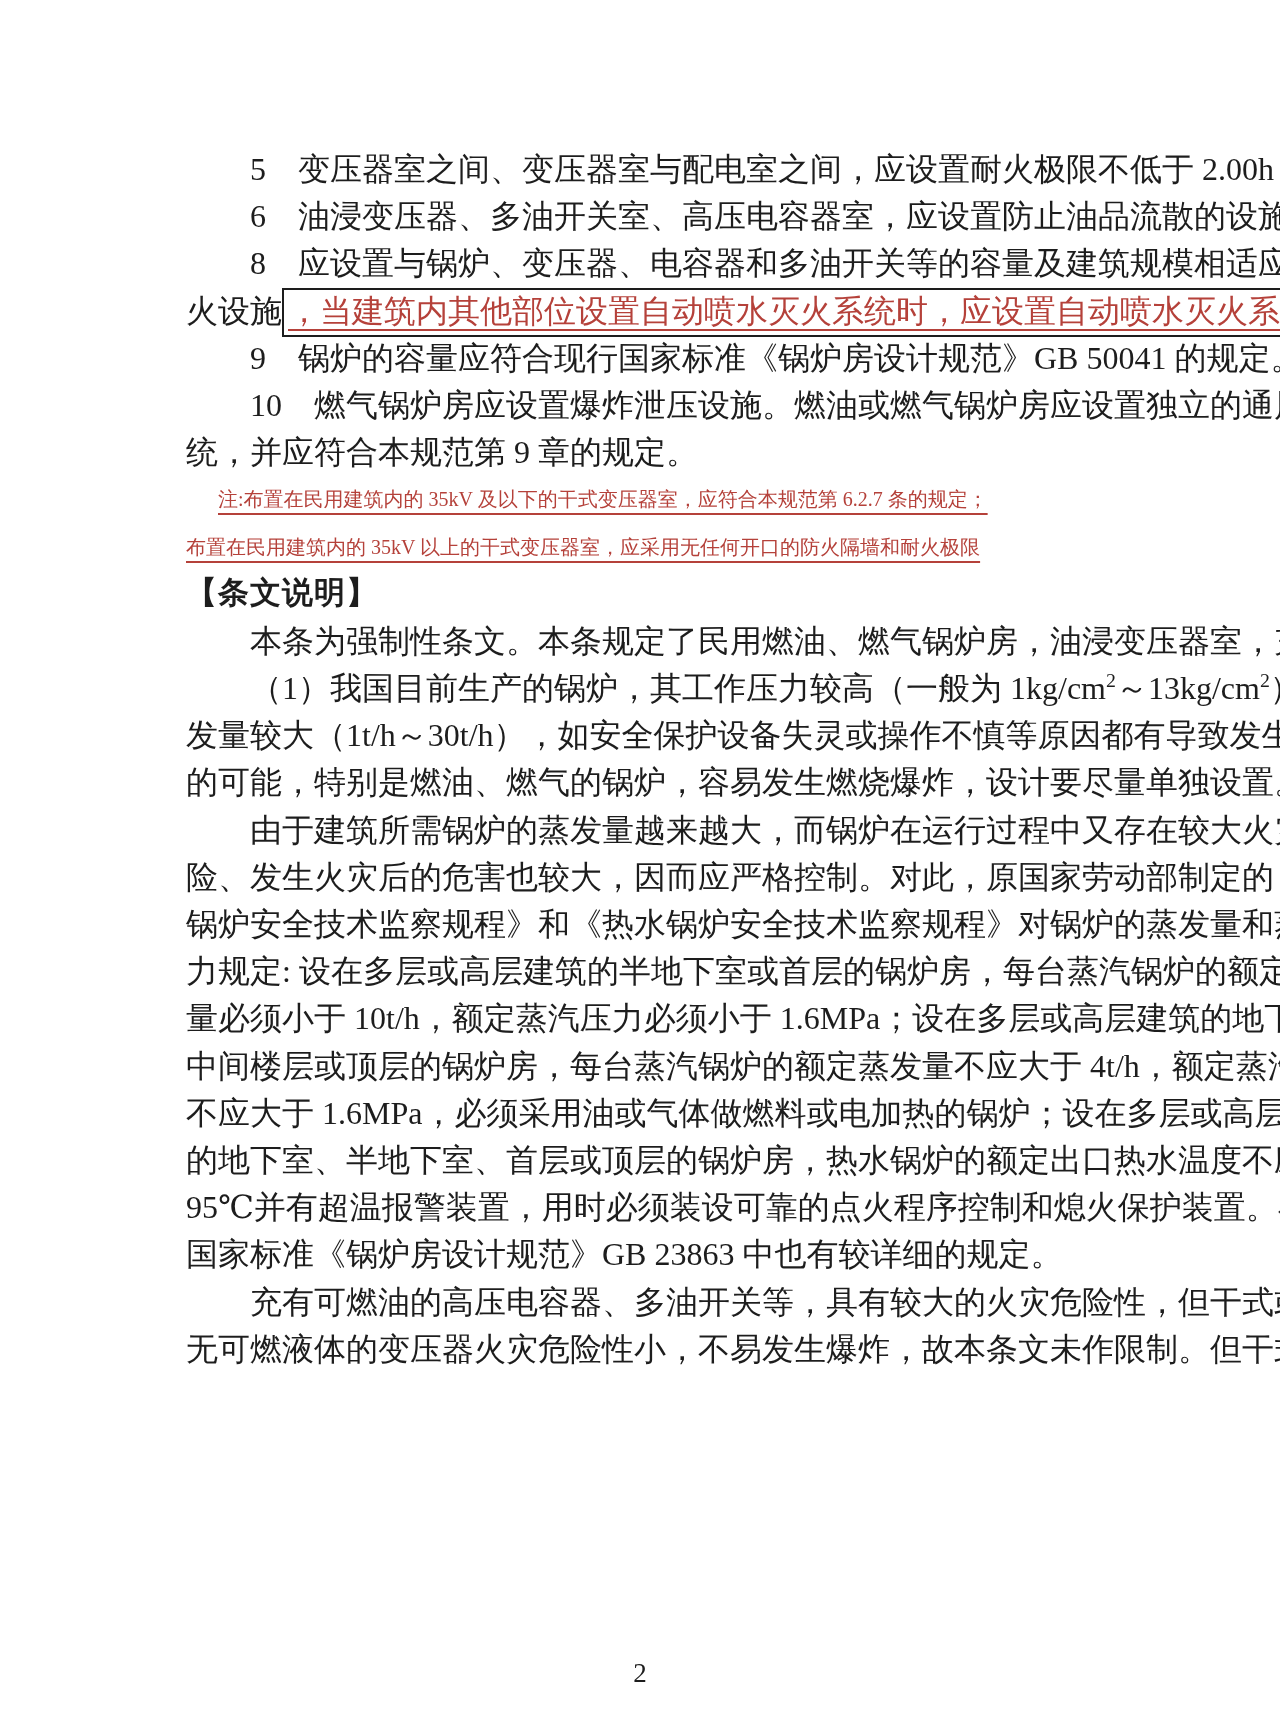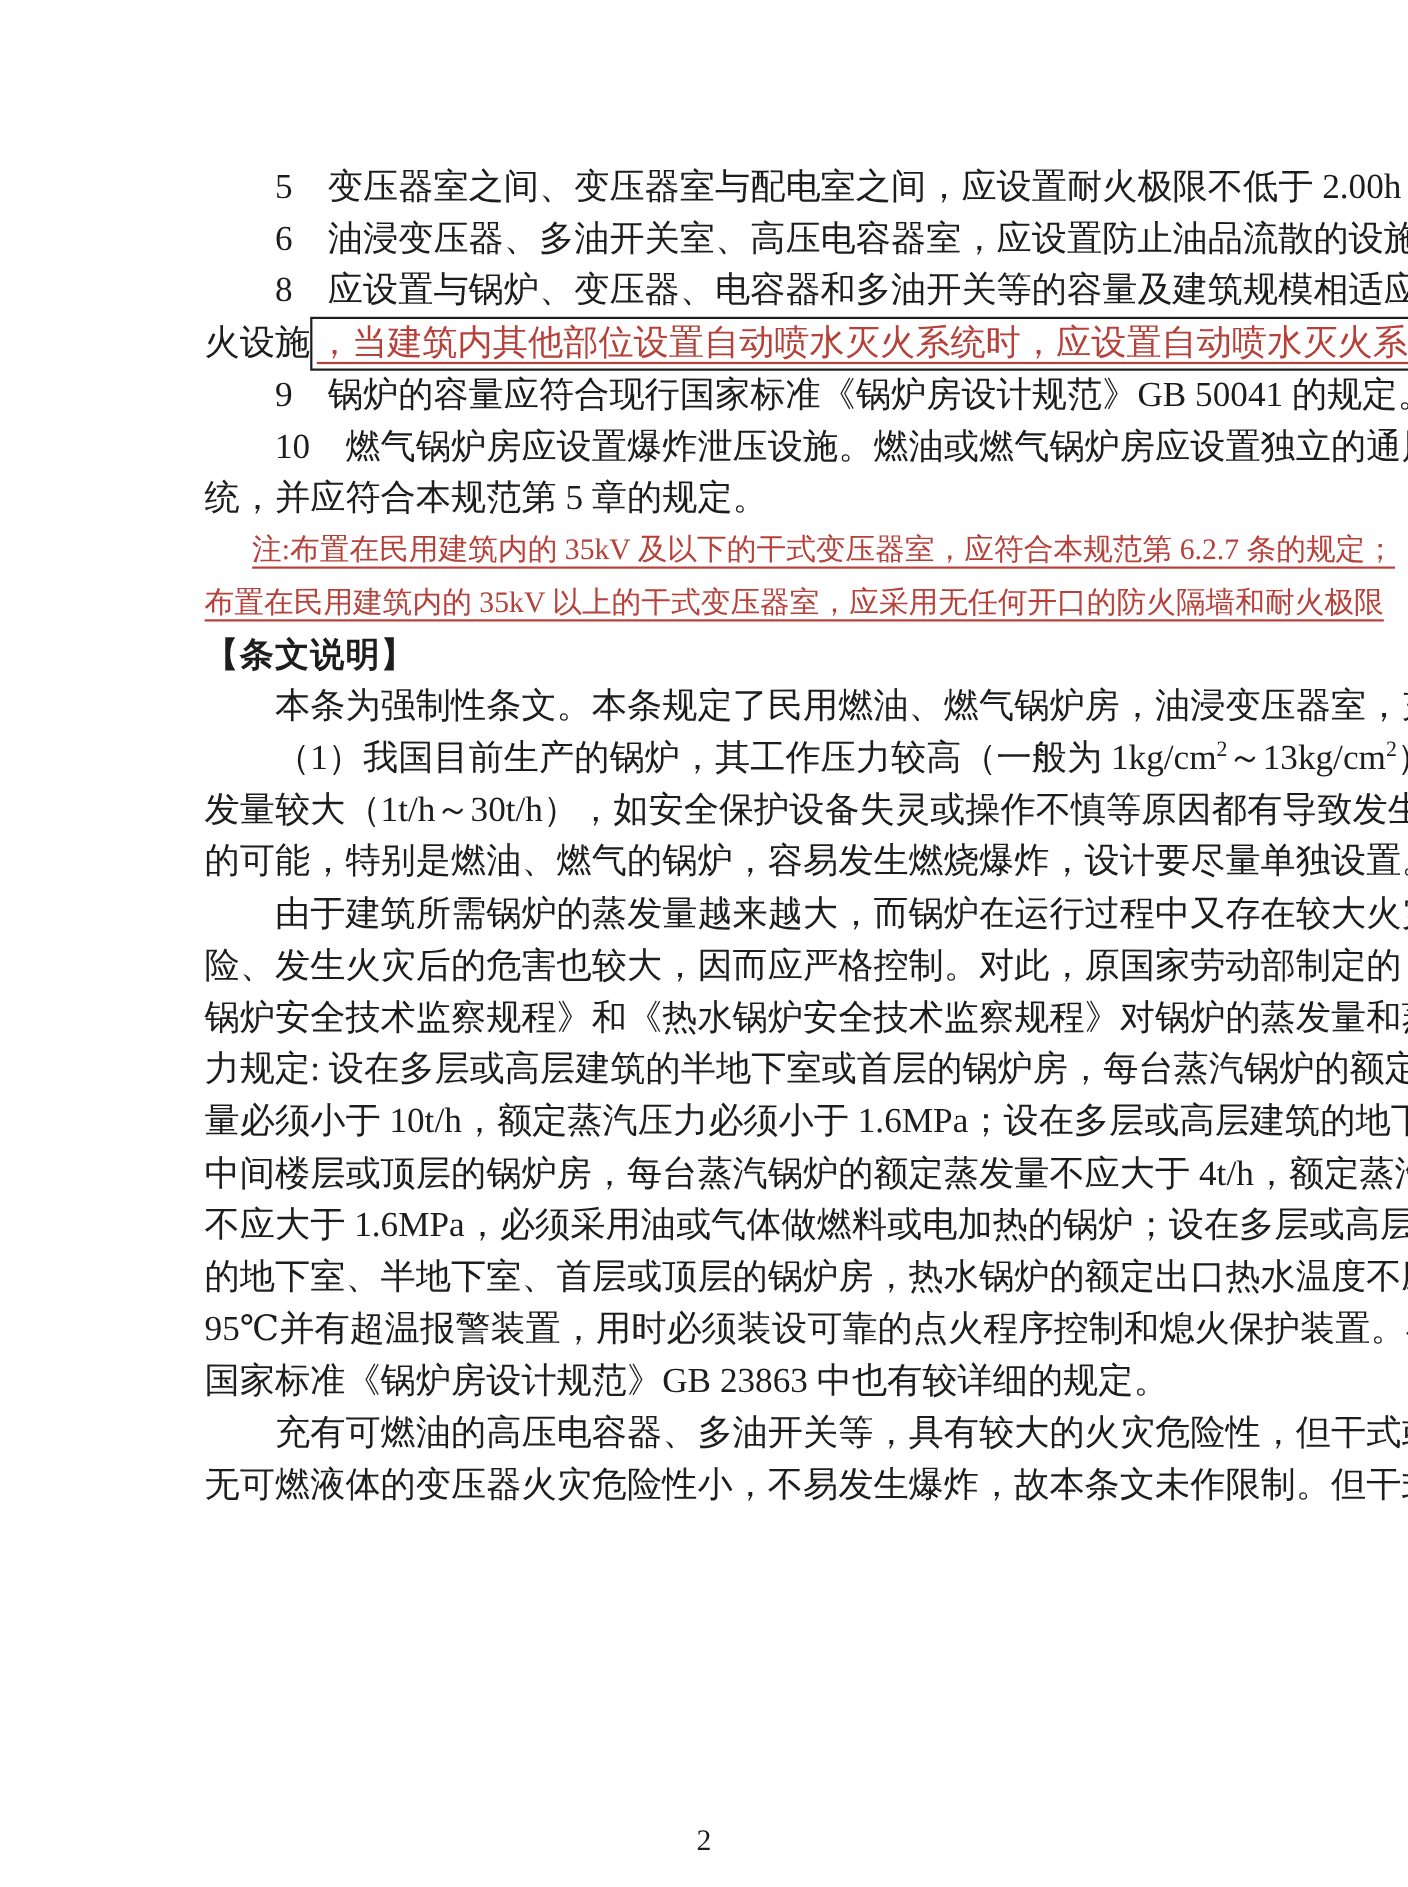--- a/index.html
+++ b/index.html
@@ -16,24 +16,24 @@
     left: 186px; top: 146px;
     width: 938px;
   }
   .line {
     font-size: 32px;
     line-height: 47.2px;
     height: 47.2px;
     white-space: nowrap;
   }
   .line.indent { text-indent: 2em; }
-  .line.note { font-size: 27px; }
+  .line.note { font-size: 20px; }
   .line.note.indent { text-indent: 1.6em; }
   .line.heading {
-    font-family: Liberation Serif, serif;
+    font-family: Liberation Mono, monospace;
     font-weight: bold;
     font-size: 31px;
     letter-spacing: 1px;
   }
   .red { color: #b5413a; }
   .u {
     text-decoration: underline;
     text-decoration-thickness: 2px;
     text-underline-offset: 7px;
   }
@@ -58,21 +58,21 @@
 </head>
 <body>
 
 <main class="doc" id="doc-lines">
     <div class="line body indent"><span>5　变压器室之间、变压器室与配电室之间，应设置耐火极限不低于 2.00h 的防火</span></div>
     <div class="line body indent"><span>6　油浸变压器、多油开关室、高压电容器室，应设置防止油品流散的设施。油</span></div>
     <div class="line body indent"><span>8　应设置与锅炉、变压器、电容器和多油开关等的容量及建筑规模相适应的灭</span></div>
     <div class="line body"><span>火设施</span><span class="red boxed u">，当建筑内其他部位设置自动喷水灭火系统时，应设置自动喷水灭火系统</span></div>
     <div class="line body indent"><span>9　锅炉的容量应符合现行国家标准《锅炉房设计规范》GB 50041 的规定。油浸</span></div>
     <div class="line body indent"><span>10　燃气锅炉房应设置爆炸泄压设施。燃油或燃气锅炉房应设置独立的通风系</span></div>
-    <div class="line body"><span>统，并应符合本规范第 5 章的规定。</span></div>
+    <div class="line body"><span>统，并应符合本规范第 9 章的规定。</span></div>
     <div class="line note indent"><span class="red u">注:布置在民用建筑内的 35kV 及以下的干式变压器室，应符合本规范第 6.2.7 条的规定；</span></div>
     <div class="line note"><span class="red u">布置在民用建筑内的 35kV 以上的干式变压器室，应采用无任何开口的防火隔墙和耐火极限</span></div>
     <div class="line heading"><span>【条文说明】</span></div>
     <div class="line body indent"><span>本条为强制性条文。本条规定了民用燃油、燃气锅炉房，油浸变压器室，充有可</span></div>
     <div class="line body indent"><span>（1）我国目前生产的锅炉，其工作压力较高（一般为 1kg/cm</span><span class="sup">2</span><span>～13kg/cm</span><span class="sup">2</span><span>），蒸</span></div>
     <div class="line body"><span>发量较大（1t/h～30t/h），如安全保护设备失灵或操作不慎等原因都有导致发生爆炸</span></div>
     <div class="line body"><span>的可能，特别是燃油、燃气的锅炉，容易发生燃烧爆炸，设计要尽量单独设置。</span></div>
     <div class="line body indent"><span>由于建筑所需锅炉的蒸发量越来越大，而锅炉在运行过程中又存在较大火灾危</span></div>
     <div class="line body"><span>险、发生火灾后的危害也较大，因而应严格控制。对此，原国家劳动部制定的《蒸汽</span></div>
     <div class="line body"><span>锅炉安全技术监察规程》和《热水锅炉安全技术监察规程》对锅炉的蒸发量和蒸汽压</span></div>

